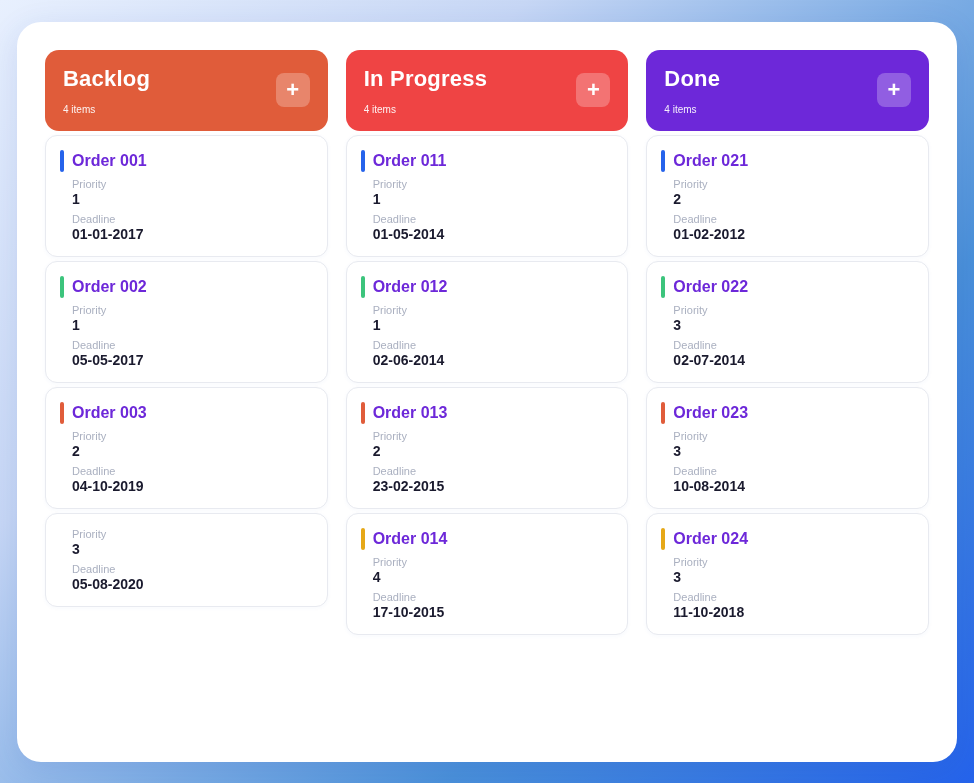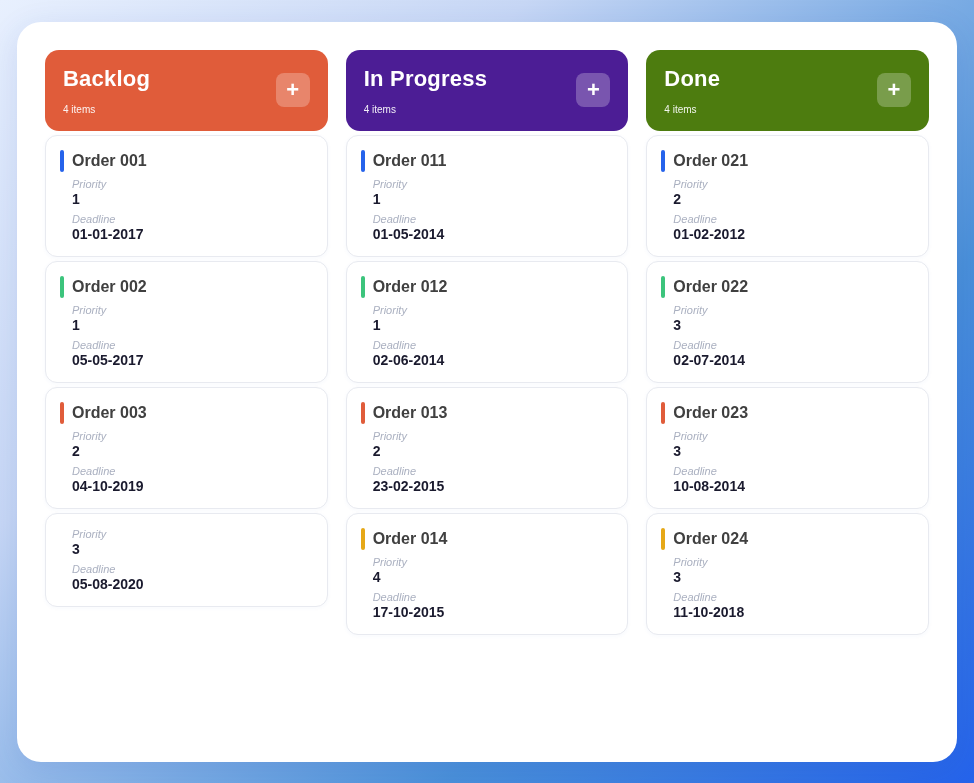--- a/index.html
+++ b/index.html
@@ -32,22 +32,22 @@
     .column-header {
       border-radius: 14px;
       padding: 16px 18px;
       display: flex;
       align-items: center;
       justify-content: space-between;
       color: #fff;
       min-height: 80px;
     }
     .column-header.backlog { background: #e05c3a; }
-    .column-header.inprogress { background: #4c1d95; }
-    .column-header.done { background: #4d7c0f; }
+    .column-header.inprogress { background: #ef4444; }
+    .column-header.done { background: #6d28d9; }
     .column-header-text {}
     .column-title {
       font-size: 22px;
       font-weight: 800;
       letter-spacing: 0.01em;
     }
     .column-subtitle {
       font-size: 10px;
       font-weight: 400;
       opacity: 0.93;
@@ -86,33 +86,32 @@
     }
     .card-accent {
       width: 4px;
       height: 22px;
       border-radius: 3px;
       flex-shrink: 0;
     }
     .card-title {
       font-size: 16px;
       font-weight: 700;
-      color: #404040;
+      color: #6d28d9;
     }
     .card-field {
       margin-left: 12px;
       display: flex;
       flex-direction: column;
       gap: 1px;
     }
     .card-label {
       font-size: 11px;
       color: #aab0c0;
       font-weight: 500;
-      font-style: italic;
     }
     .card-value {
       font-size: 14px;
       color: #1a1a2e;
       font-weight: 600;
     }
     .accent-blue { background: #2563eb; }
     .accent-green { background: #3cc47c; }
     .accent-red { background: #e05c3a; }
     .accent-orange { background: #e6a817; }

